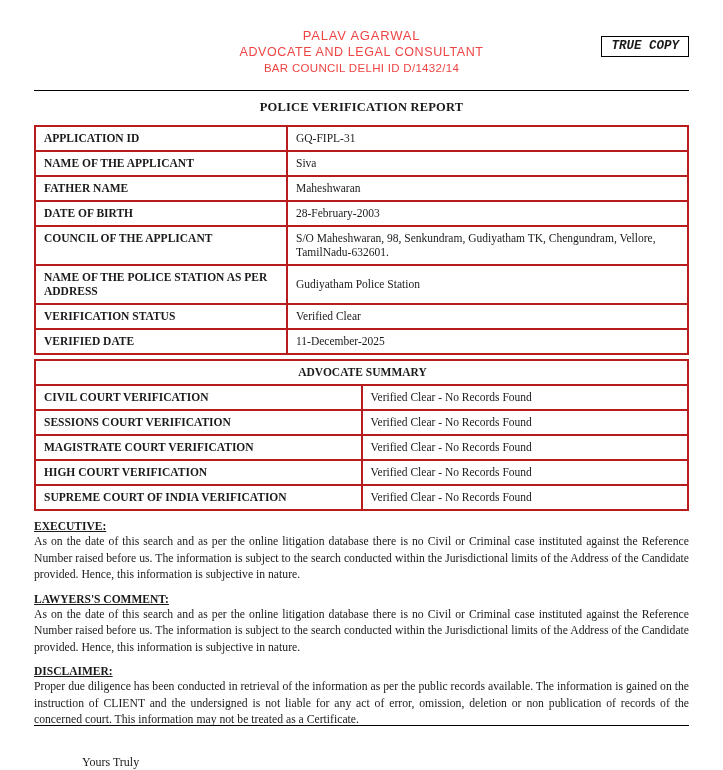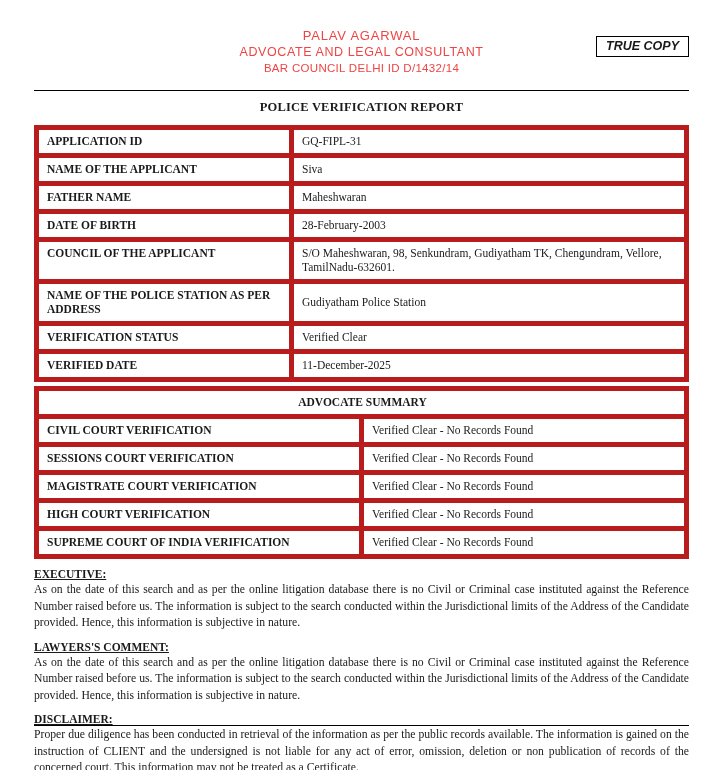--- a/index.html
+++ b/index.html
@@ -39,41 +39,41 @@
   .hdr-line.l3 { font-size: 11.5px; letter-spacing: 0.3px; text-align: center; }
   .true-copy {
     position: absolute;
     right: 0px;
     top: 8px;
     border: 1.4px solid #000;
     padding: 2px 9px 3px 9px;
     font-weight: bold;
     font-style: italic;
     font-size: 12.5px;
-    font-family: Liberation Sans, sans-serif;
+    font-family: Liberation Mono, monospace;
   }
   .rule {
     border-top: 1.6px solid #000;
     margin-top: 14px;
   }
   .report-title {
     text-align: center;
     font-weight: bold;
     font-size: 12.5px;
     margin: 9px 0 10px 0;
     letter-spacing: 0.2px;
   }
   
   table.doc {
     width: 100%;
     border-collapse: collapse;
     table-layout: fixed;
   }
   table.doc td {
-    border: 5px solid #b91c1c;
+    border: 2px solid #b91c1c;
     padding: 4px 6px 5px 8px;
     font-size: 11.5px;
     vertical-align: middle;
     line-height: 14px;
   }
   td.lbl {
     font-weight: bold;
     width: 236px;
   }
   td.val {

